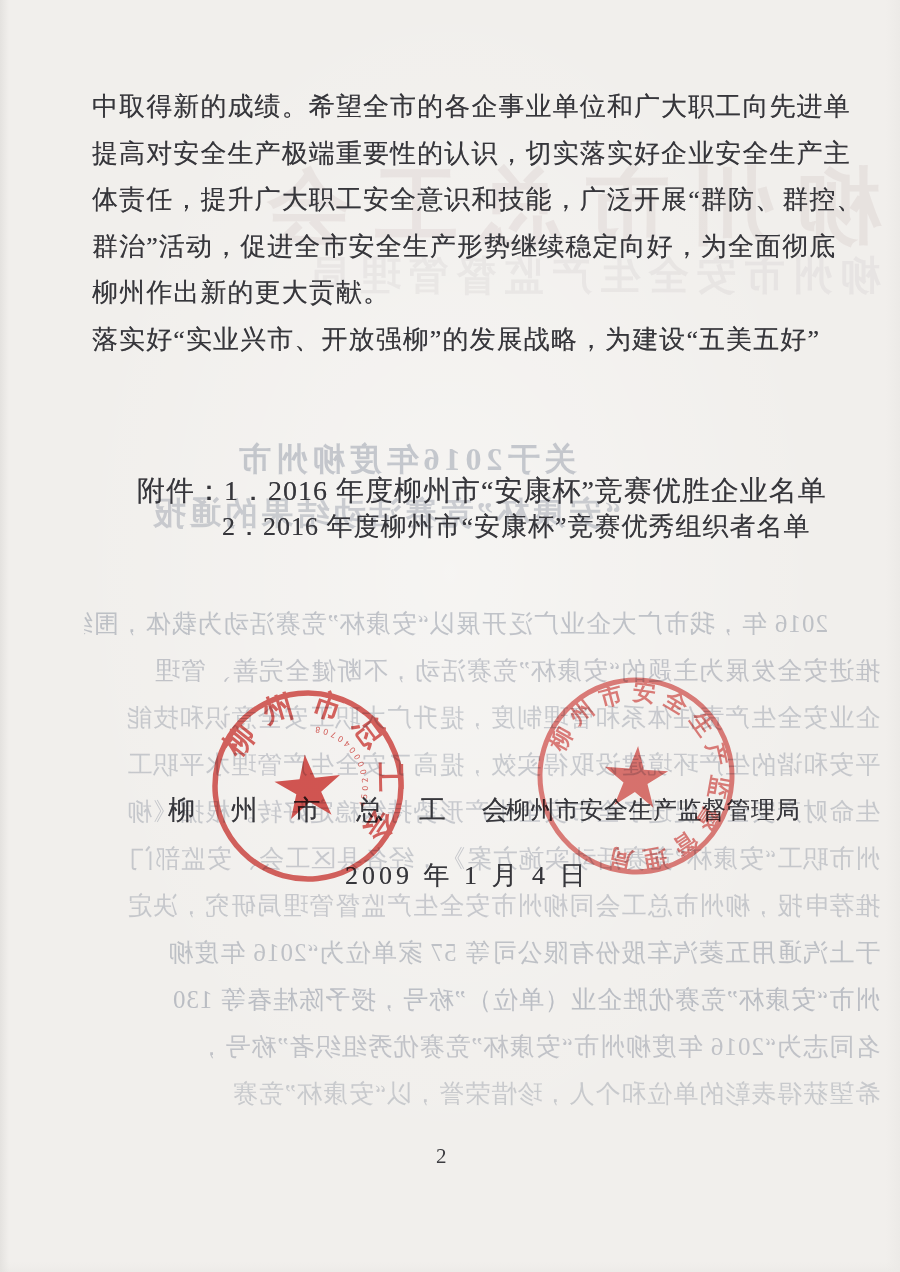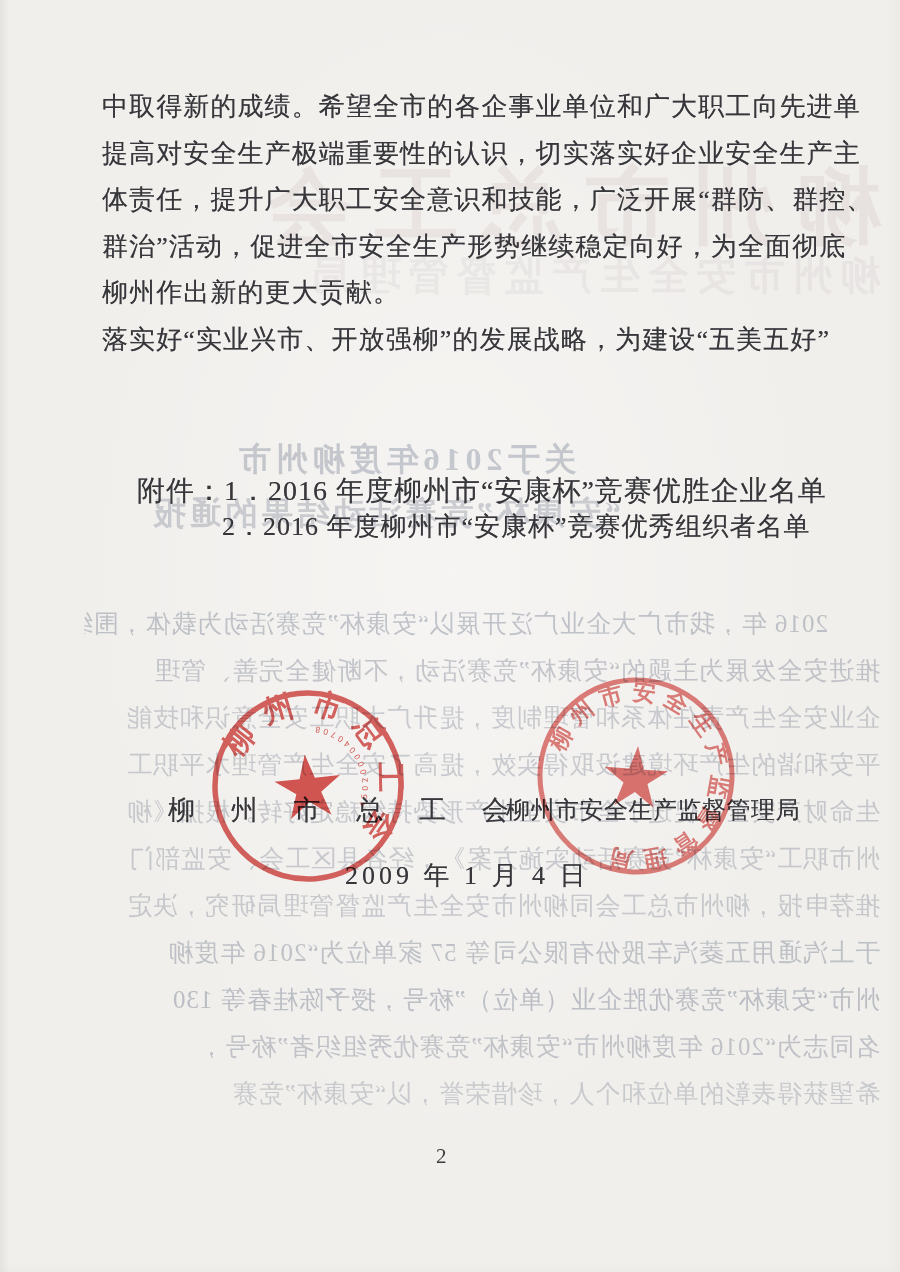--- a/index.html
+++ b/index.html
@@ -59,21 +59,21 @@
   }
   .ghost-body .bline:nth-child(1){text-indent:52px;color:rgba(106,115,134,0.38);}
   .ghost-body .bline:nth-child(2){color:rgba(106,115,134,0.36);}
   .ghost-body .bline:nth-child(8){color:rgba(106,115,134,0.38);}
   .ghost-body .bline:nth-child(9){color:rgba(106,115,134,0.40);}
   .ghost-body .bline:nth-child(10){color:rgba(106,115,134,0.36);}
   .ghost-body .bline:nth-child(11){color:rgba(106,115,134,0.30);}
 
   
   .body-text{
-    position:absolute;top:84px;left:92px;width:730px;margin-left:10px;
+    position:absolute;top:84px;left:92px;width:730px;
   }
   .body-text .line{
     font-size:26px;line-height:46.5px;height:46.5px;
     letter-spacing:1.1px;white-space:nowrap;
     color:#36363b;
     text-shadow:0 0 0.5px rgba(54,54,59,0.55);
   }
   .attach1{
     position:absolute;top:462px;left:137px;
     font-size:28px;letter-spacing:1px;white-space:nowrap;

